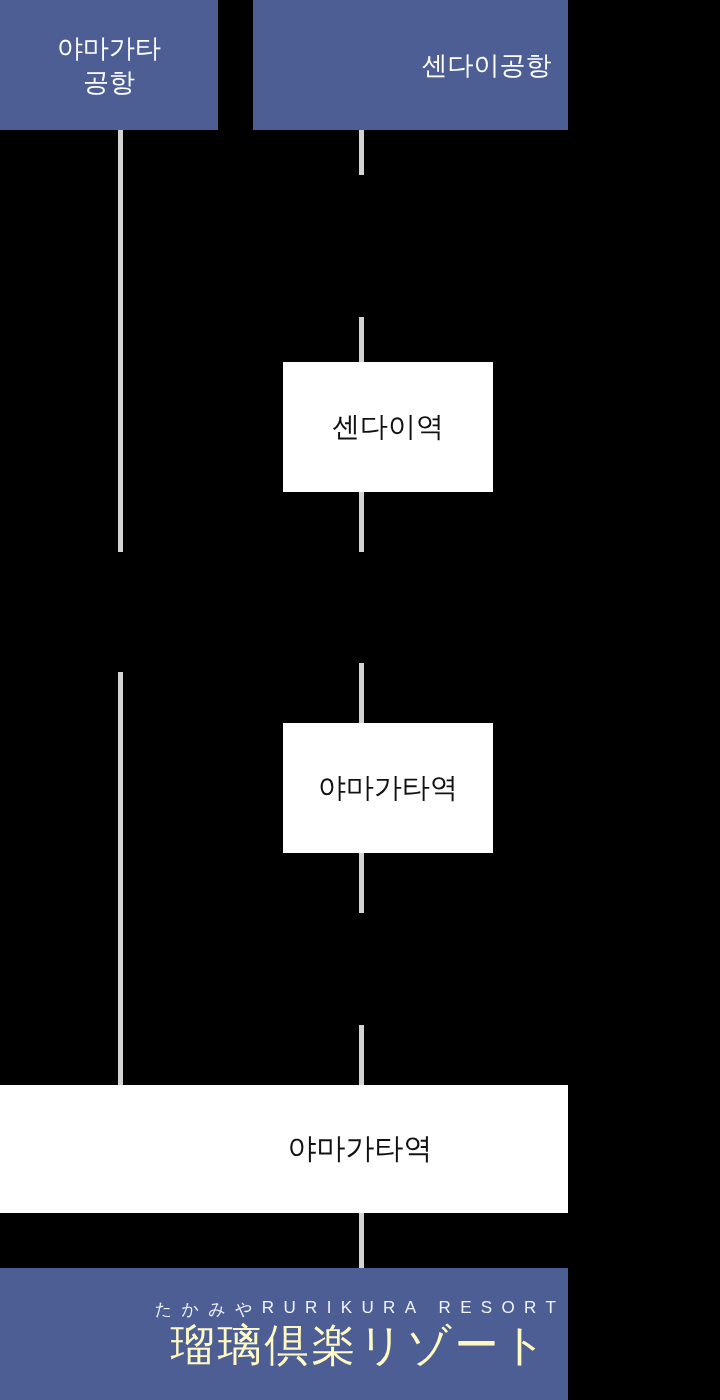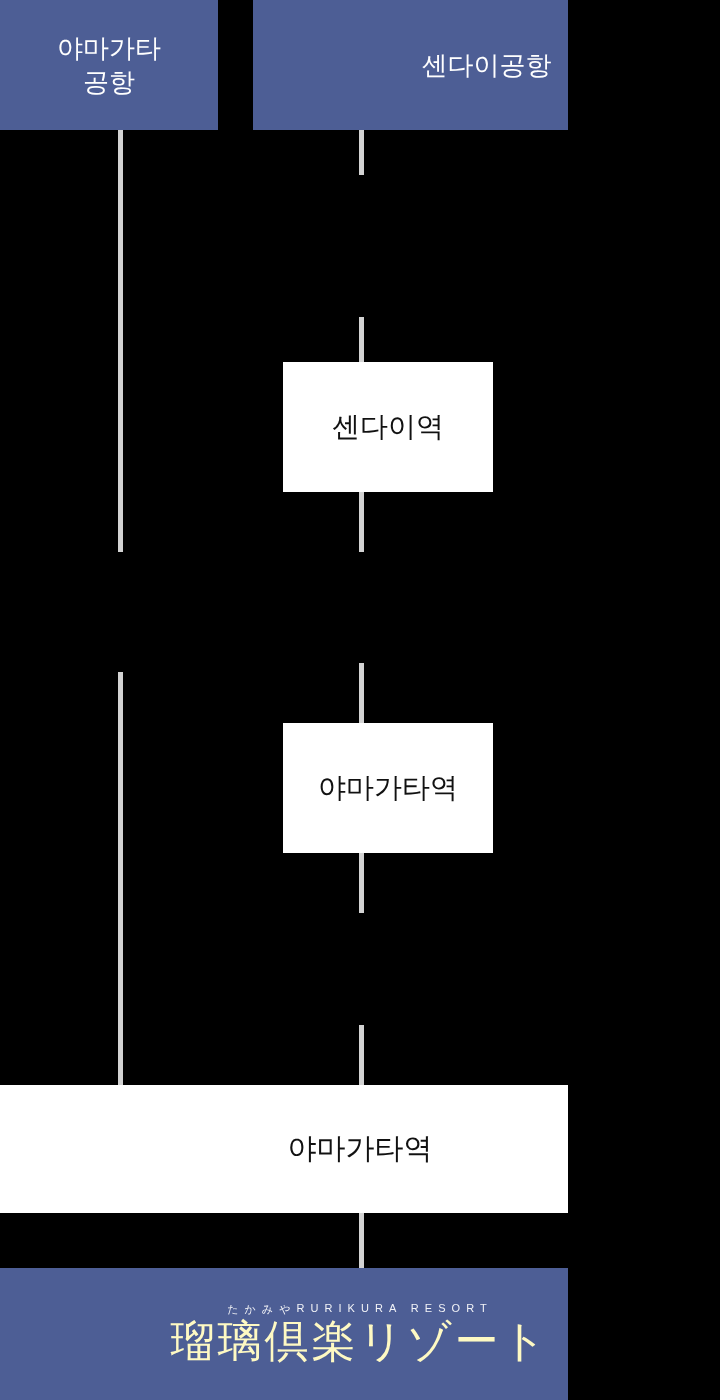--- a/index.html
+++ b/index.html
@@ -81,21 +81,21 @@
     height: 132px;
     background: var(--accent-blue, #4D5E95);
     color: var(--text-light, #FFFFFF);
     display: flex;
     flex-direction: column;
     align-items: center;
     justify-content: center;
     z-index: 3;
   }
   .footer-small {
-    font-size: 11px;
+    font-size: 17px;
     letter-spacing: 0.55em;
     white-space: nowrap;
     color: #F2F3F7;
     display: flex;
   }
   .footer-logo {
     font-size: 44px;
     font-weight: 100;
     letter-spacing: 3px;
     line-height: 1.1;

